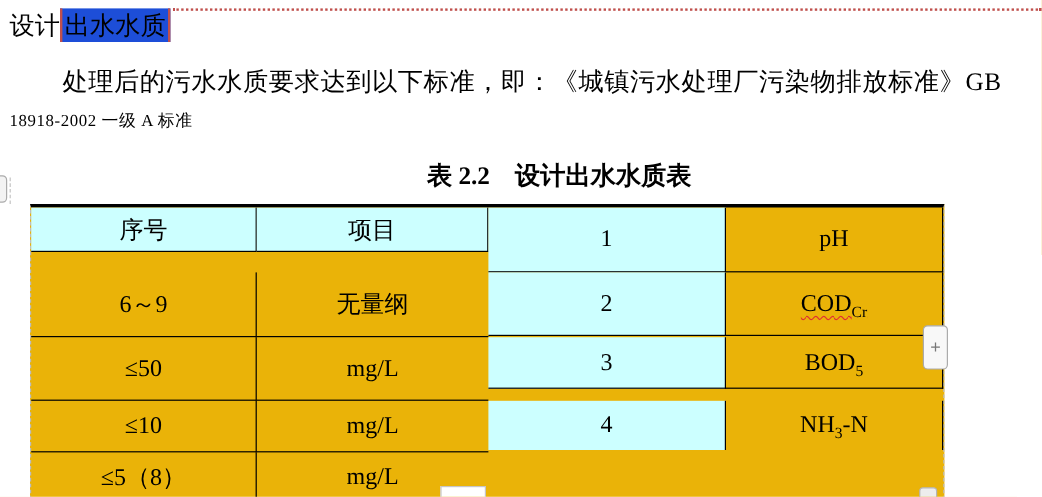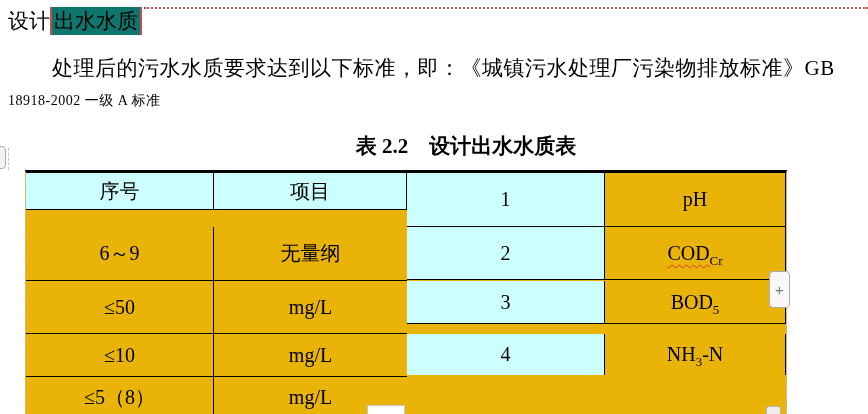--- a/index.html
+++ b/index.html
@@ -8,21 +8,21 @@
     overflow:hidden; color:#000;
     font-family:"Liberation Serif","DejaVu Serif",serif;
   }
   
   .heading-line{
     position:absolute; left:8px; top:7px; right:0; height:30px;
     display:flex; align-items:flex-start; font-size:21px; line-height:28px;
   }
   .hl-prefix{white-space:pre;}
   .hl-box{
-    background:#0f766e;
+    background:#1d4ed8;
     border-left:2px solid #C0504D; border-right:2px solid #C0504D;
     padding:0 2px; white-space:pre;
   }
   .dotted-fill{flex:1; border-bottom:2px dotted #C0504D; margin:0 0 5px 2px; height:0;}
   
   .para1{position:absolute; left:52px; top:54px; font-size:21px; white-space:nowrap; letter-spacing:0.5px;}
   .para2{position:absolute; left:8px; top:92px; font-size:14px; white-space:nowrap; letter-spacing:0.5px;}
   
   .tbl-title{position:absolute; left:0; top:132px; width:100%; text-align:center;
     font-weight:bold; font-size:21px;padding-left:32px;}

